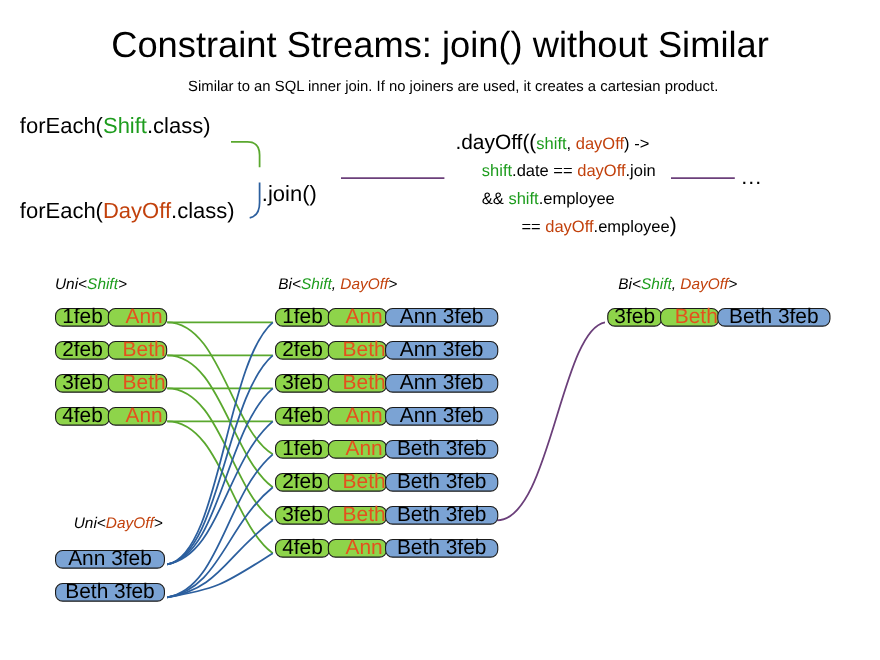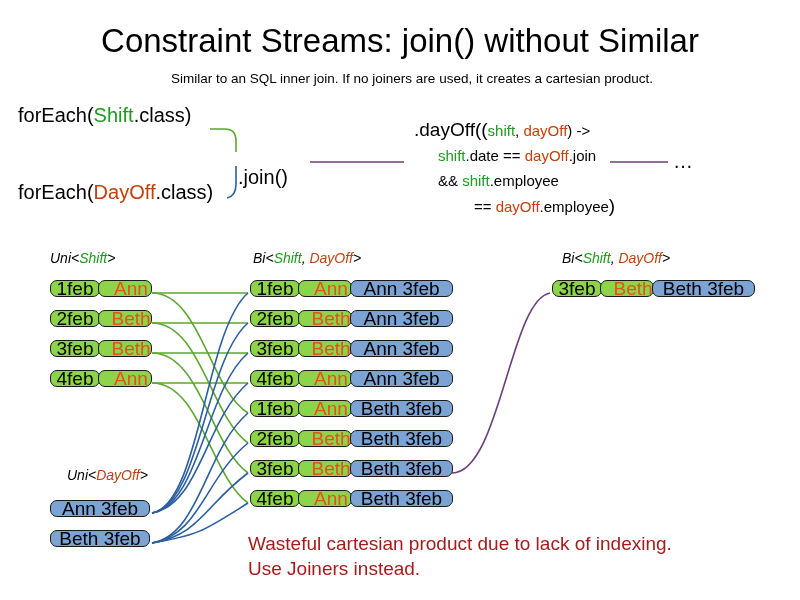--- a/index.html
+++ b/index.html
@@ -293,18 +293,14 @@
 
   <div class="abs" id="uniDayOffCol">
     <div class="tuple">
       <div class="fact blue nm-black">Ann 3feb</div>
     </div>
     <div class="tuple">
       <div class="fact blue nm-black">Beth 3feb</div>
     </div>
   </div>
 
-  <div class="abs" id="warning">
-    <div>Wasteful cartesian product due to lack of indexing.</div>
-    <div>Use Joiners instead.</div>
-  </div>
 
 </div>
 
 </body></html>

